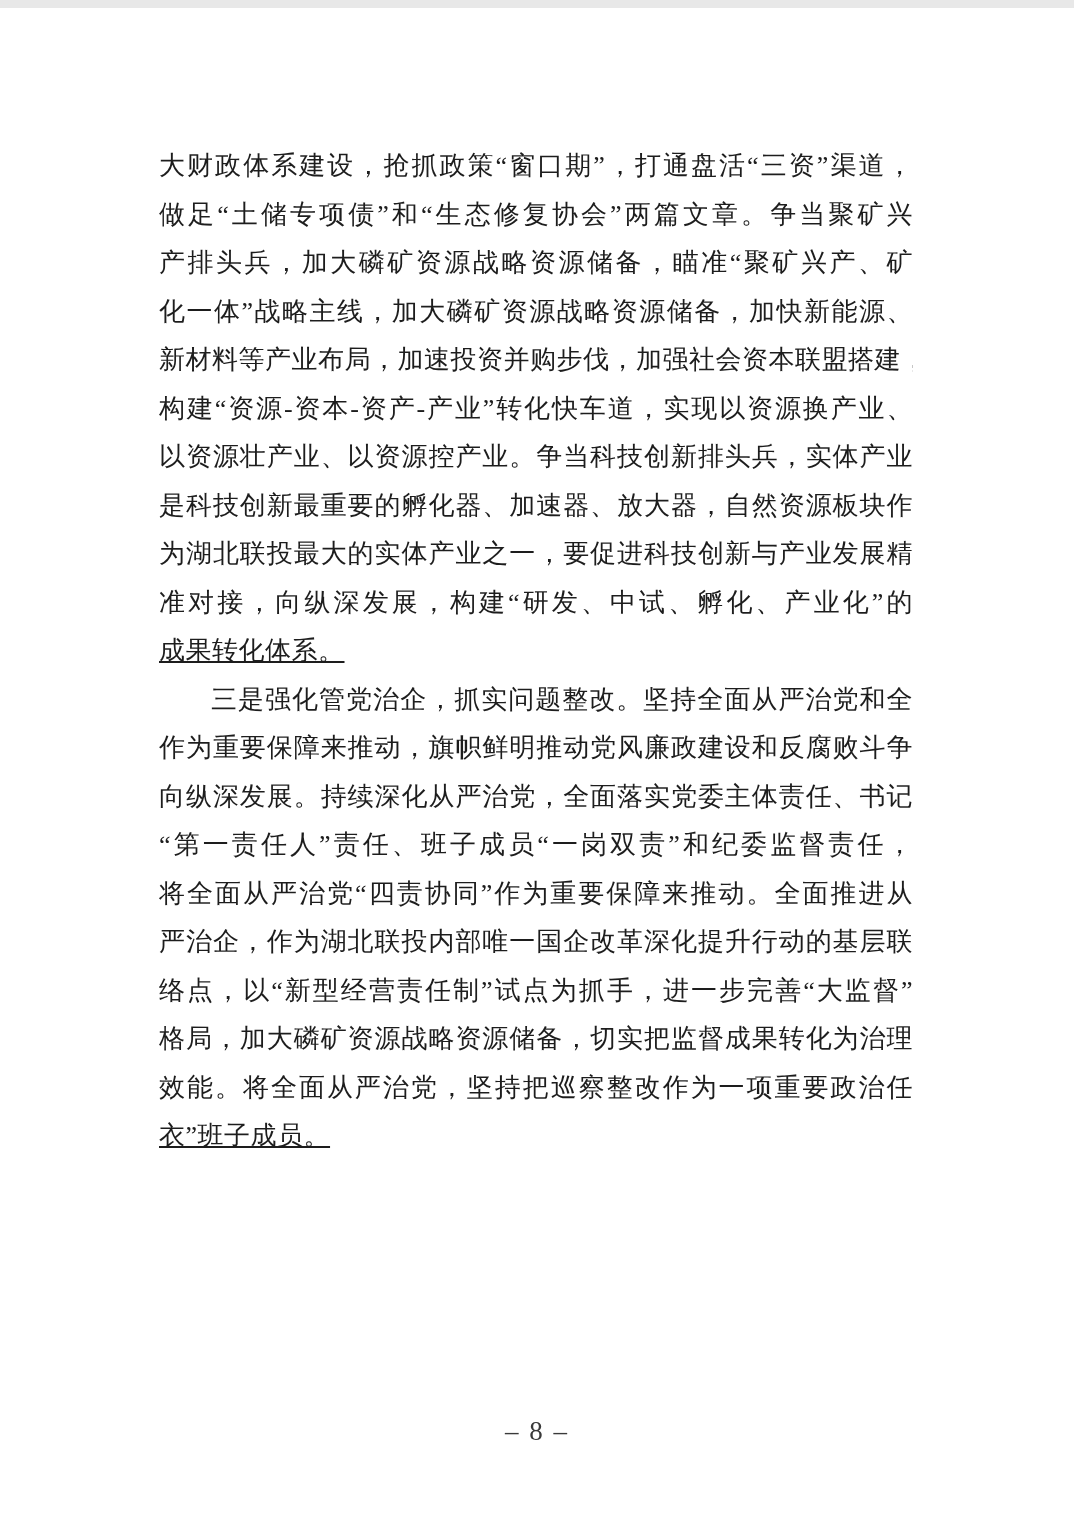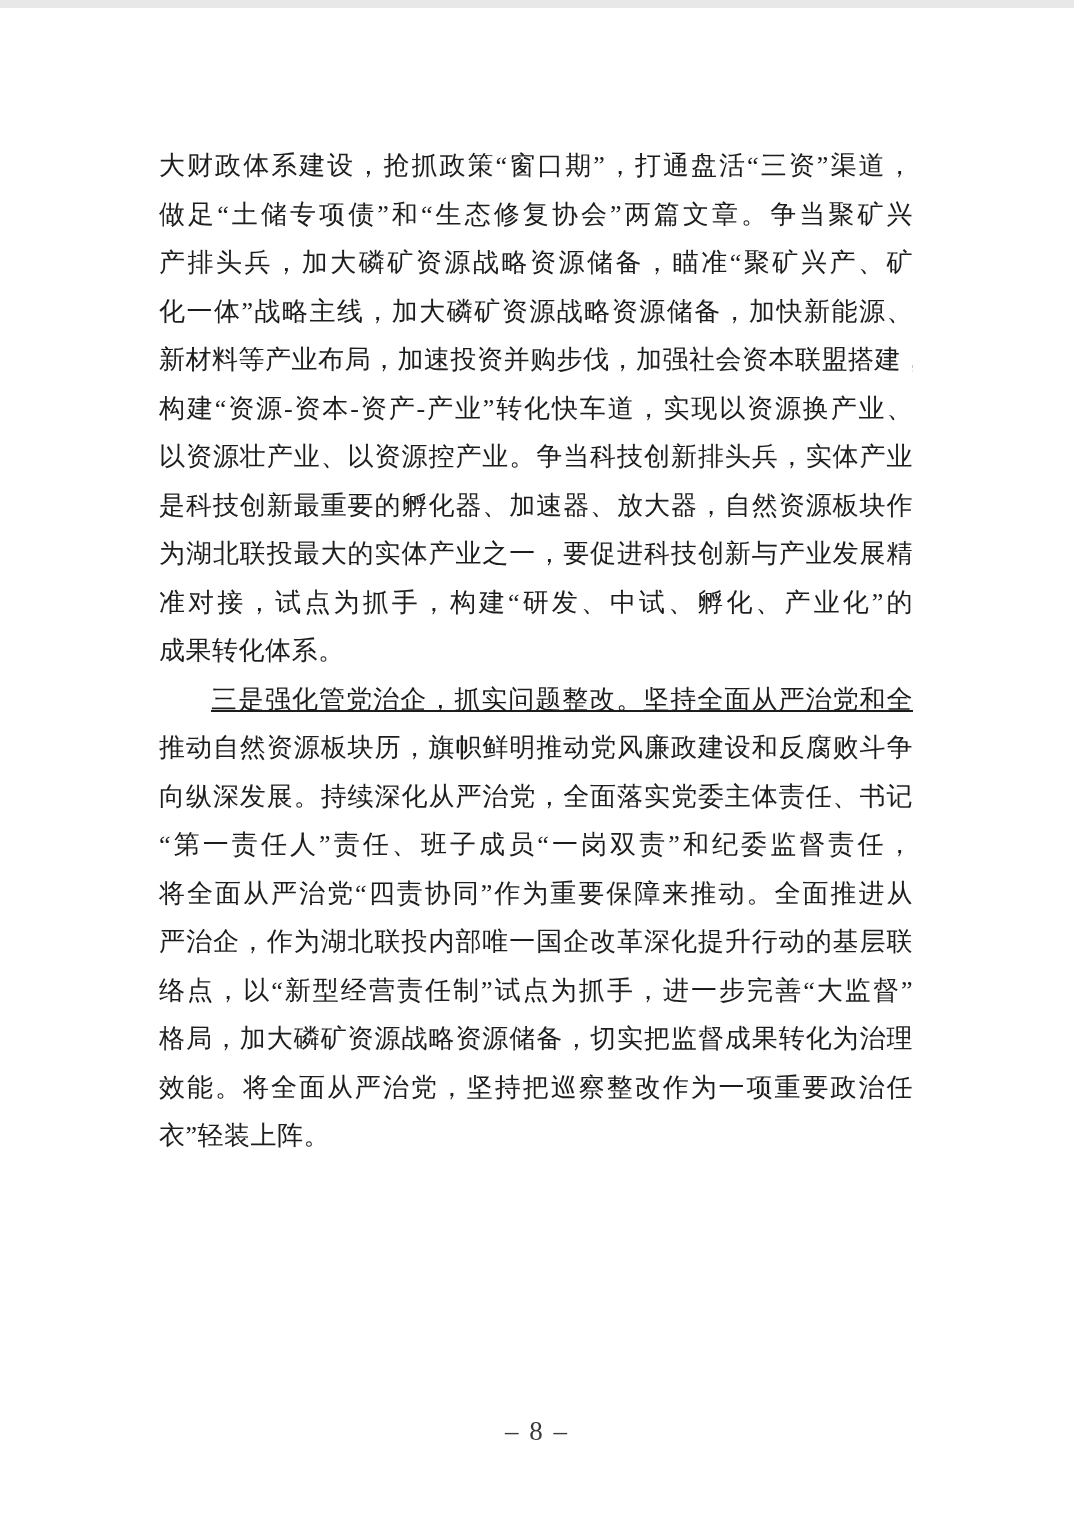--- a/index.html
+++ b/index.html
@@ -30,24 +30,24 @@
     letter-spacing: 0.5px;
     white-space: nowrap;
     overflow: hidden;
     text-align: justify;
     text-align-last: justify;
     font-weight: 400;
   }
   .line.para-end {
     text-align: center;
     text-align-last: left;
+    text-decoration: underline;
   }
   .line.indent {
     text-indent: 52px;
-    text-decoration: underline;
   }
   .footer {
     position: absolute;
     left: 0;
     top: 1406px;
     width: 100%;
     text-align: center;
   }
   .page-number {
     font-size: 27px;
@@ -63,29 +63,29 @@
   <div class="text-block" id="text-block">
       <div class="line">大财政体系建设，抢抓政策“窗口期”，打通盘活“三资”渠道，</div>
       <div class="line">做足“土储专项债”和“生态修复协会”两篇文章。争当聚矿兴</div>
       <div class="line">产排头兵，加大磷矿资源战略资源储备，瞄准“聚矿兴产、矿</div>
       <div class="line">化一体”战略主线，加大磷矿资源战略资源储备，加快新能源、</div>
       <div class="line">新材料等产业布局，加速投资并购步伐，加强社会资本联盟搭建，</div>
       <div class="line">构建“资源-资本-资产-产业”转化快车道，实现以资源换产业、</div>
       <div class="line">以资源壮产业、以资源控产业。争当科技创新排头兵，实体产业</div>
       <div class="line">是科技创新最重要的孵化器、加速器、放大器，自然资源板块作</div>
       <div class="line">为湖北联投最大的实体产业之一，要促进科技创新与产业发展精</div>
-      <div class="line">准对接，试点为抓手，构建“研发、中试、孵化、产业化”的</div>
+      <div class="line">准对接，向纵深发展，构建“研发、中试、孵化、产业化”的</div>
       <div class="line para-end">成果转化体系。</div>
       <div class="line indent">三是强化管党治企，抓实问题整改。坚持全面从严治党和全</div>
-      <div class="line">推动自然资源板块历，旗帜鲜明推动党风廉政建设和反腐败斗争</div>
+      <div class="line">作为重要保障来推动，旗帜鲜明推动党风廉政建设和反腐败斗争</div>
       <div class="line">向纵深发展。持续深化从严治党，全面落实党委主体责任、书记</div>
       <div class="line">“第一责任人”责任、班子成员“一岗双责”和纪委监督责任，</div>
       <div class="line">将全面从严治党“四责协同”作为重要保障来推动。全面推进从</div>
       <div class="line">严治企，作为湖北联投内部唯一国企改革深化提升行动的基层联</div>
       <div class="line">络点，以“新型经营责任制”试点为抓手，进一步完善“大监督”</div>
       <div class="line">格局，加大磷矿资源战略资源储备，切实把监督成果转化为治理</div>
       <div class="line">效能。将全面从严治党，坚持把巡察整改作为一项重要政治任</div>
-      <div class="line para-end">衣”轻装上阵。</div>
+      <div class="line para-end">衣”班子成员。</div>
     </div>
   <div class="footer">
     <span class="page-number">– 8 –</span>
   </div>
 </div>
 
 </body></html>

